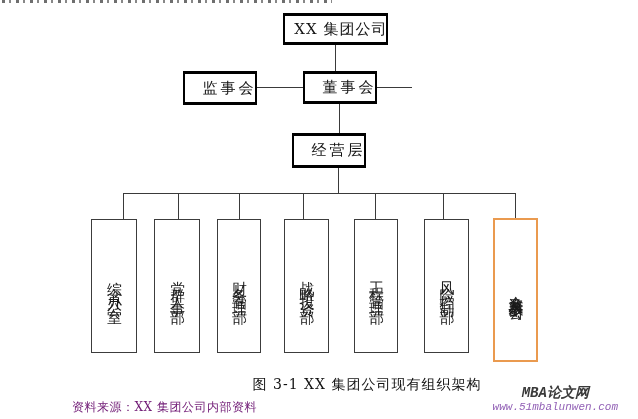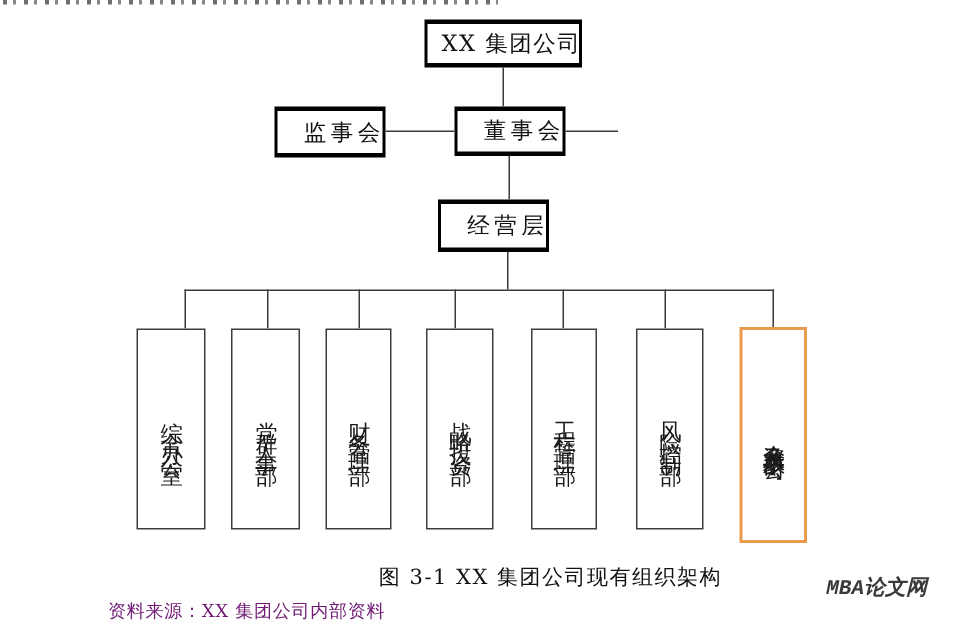--- a/index.html
+++ b/index.html
@@ -110,15 +110,16 @@
   </div>
   <div class="dept highlight" style="left:493px;width:45px">
     <span class="vtext">全资及参股子公司</span>
   </div>
 
   <div class="caption">图 3-1 XX 集团公司现有组织架构</div>
   <div class="source">资料来源：XX 集团公司内部资料</div>
 
   <div class="wm">
     <div class="wm-name">MBA论文网</div>
+    <div class="wm-url">www.51mbalunwen.com</div>
   </div>
 
 </div>
 
 </body></html>

